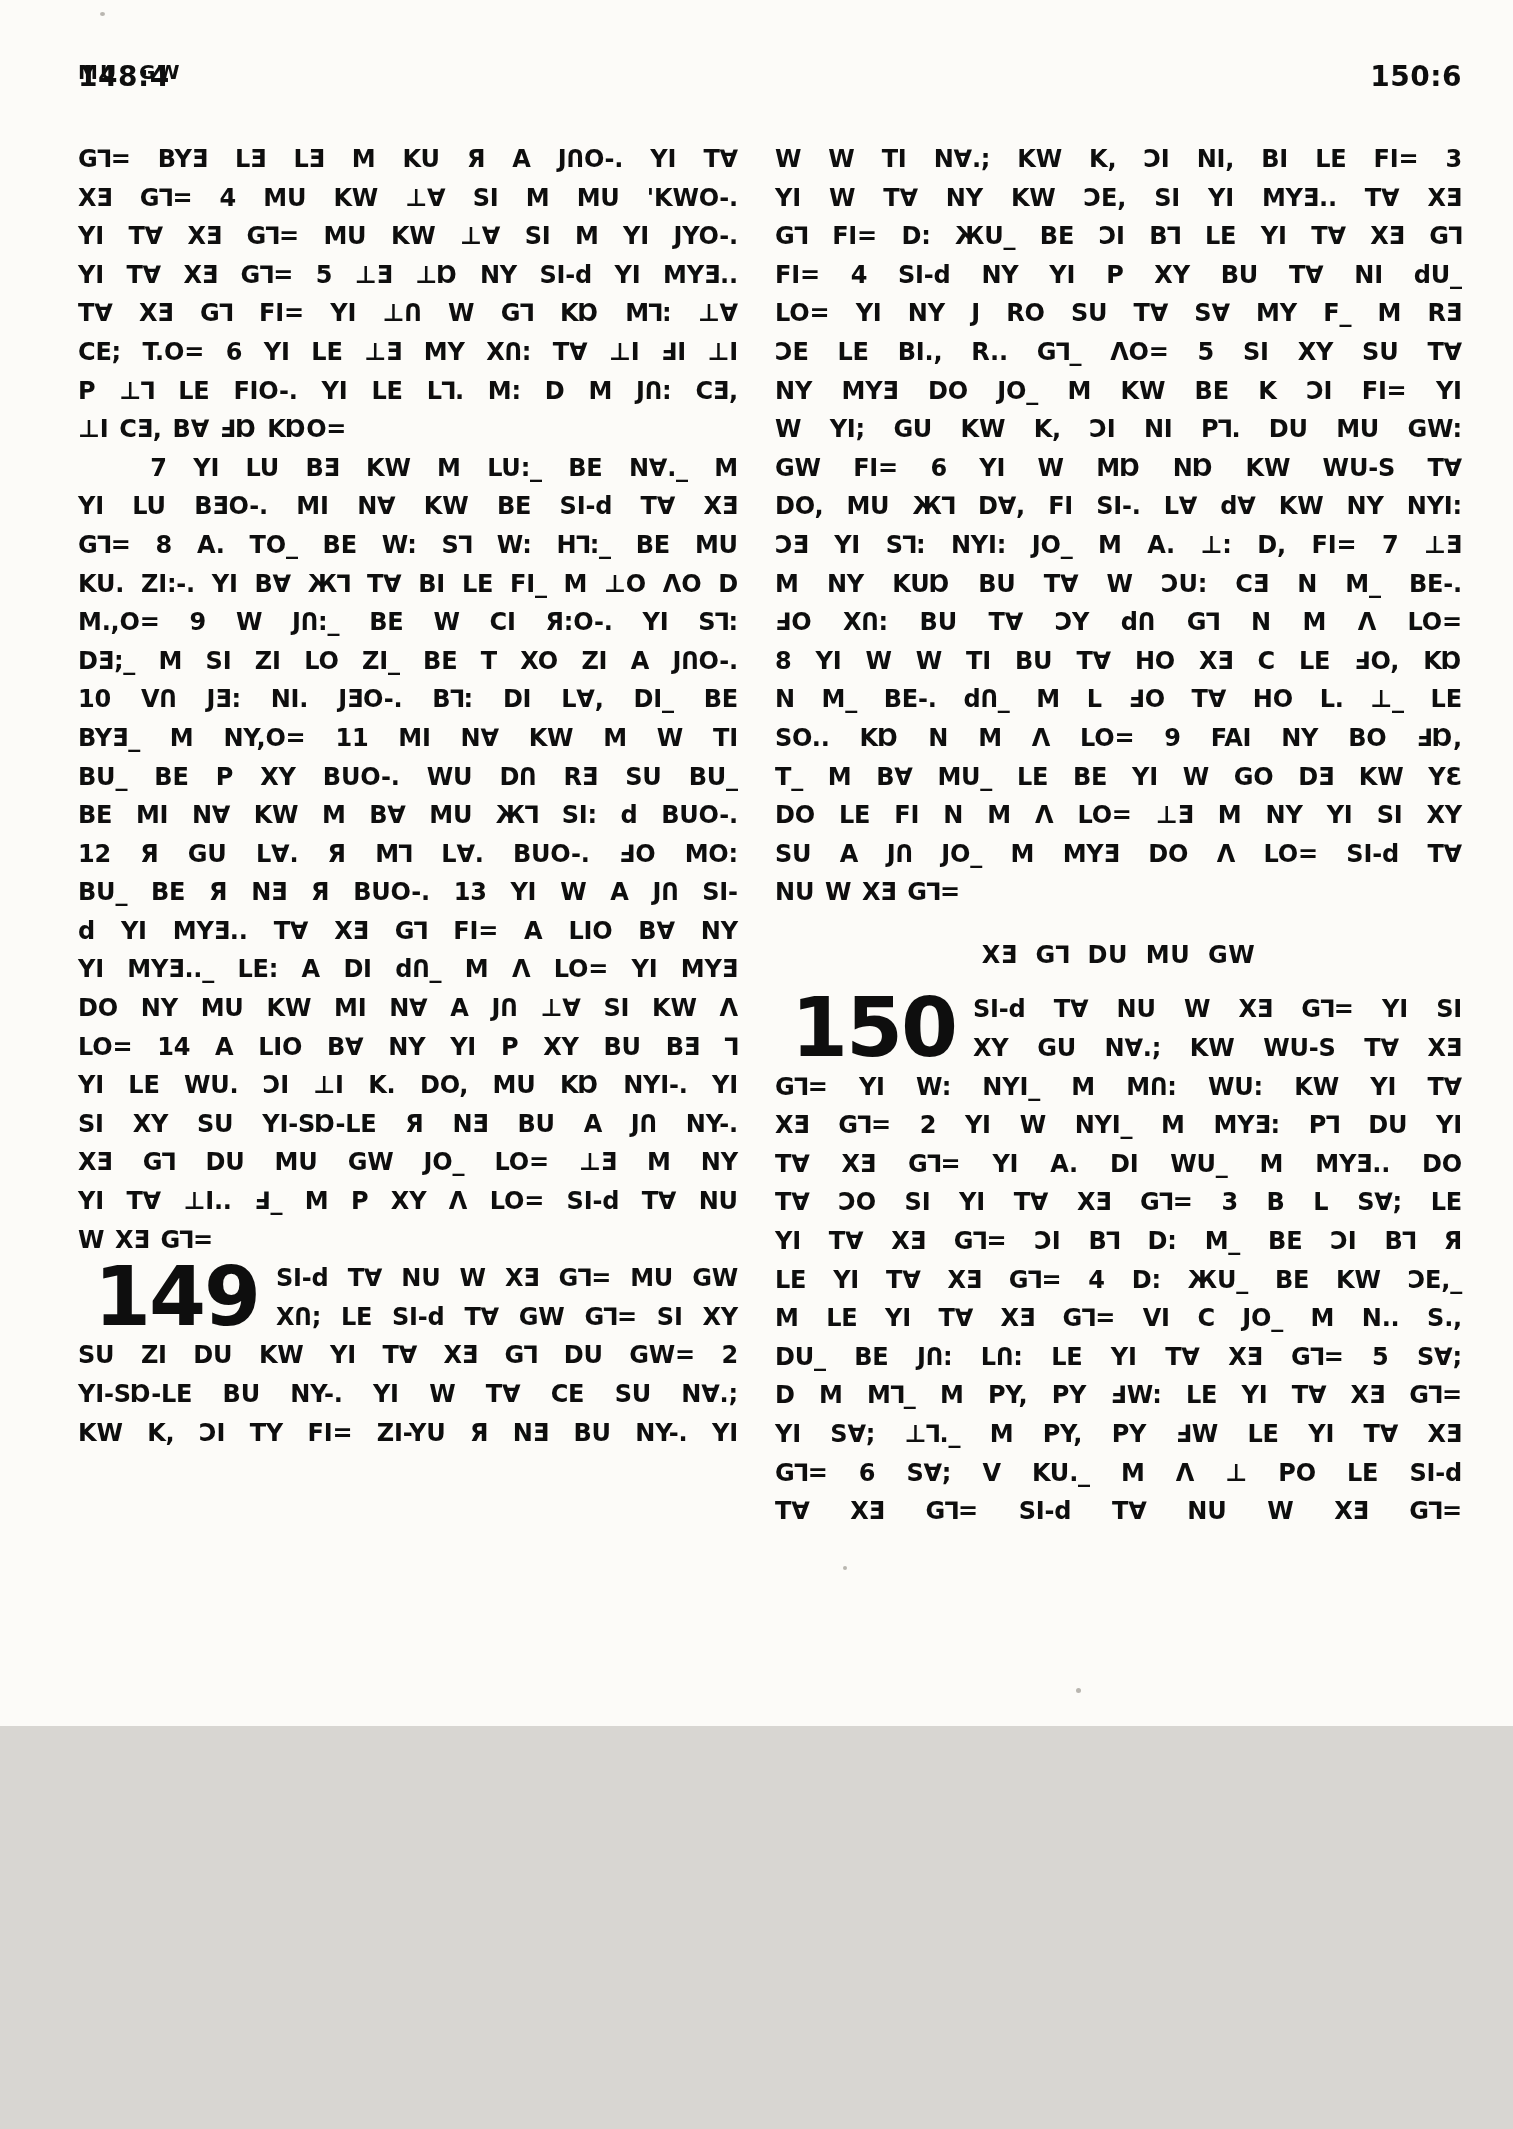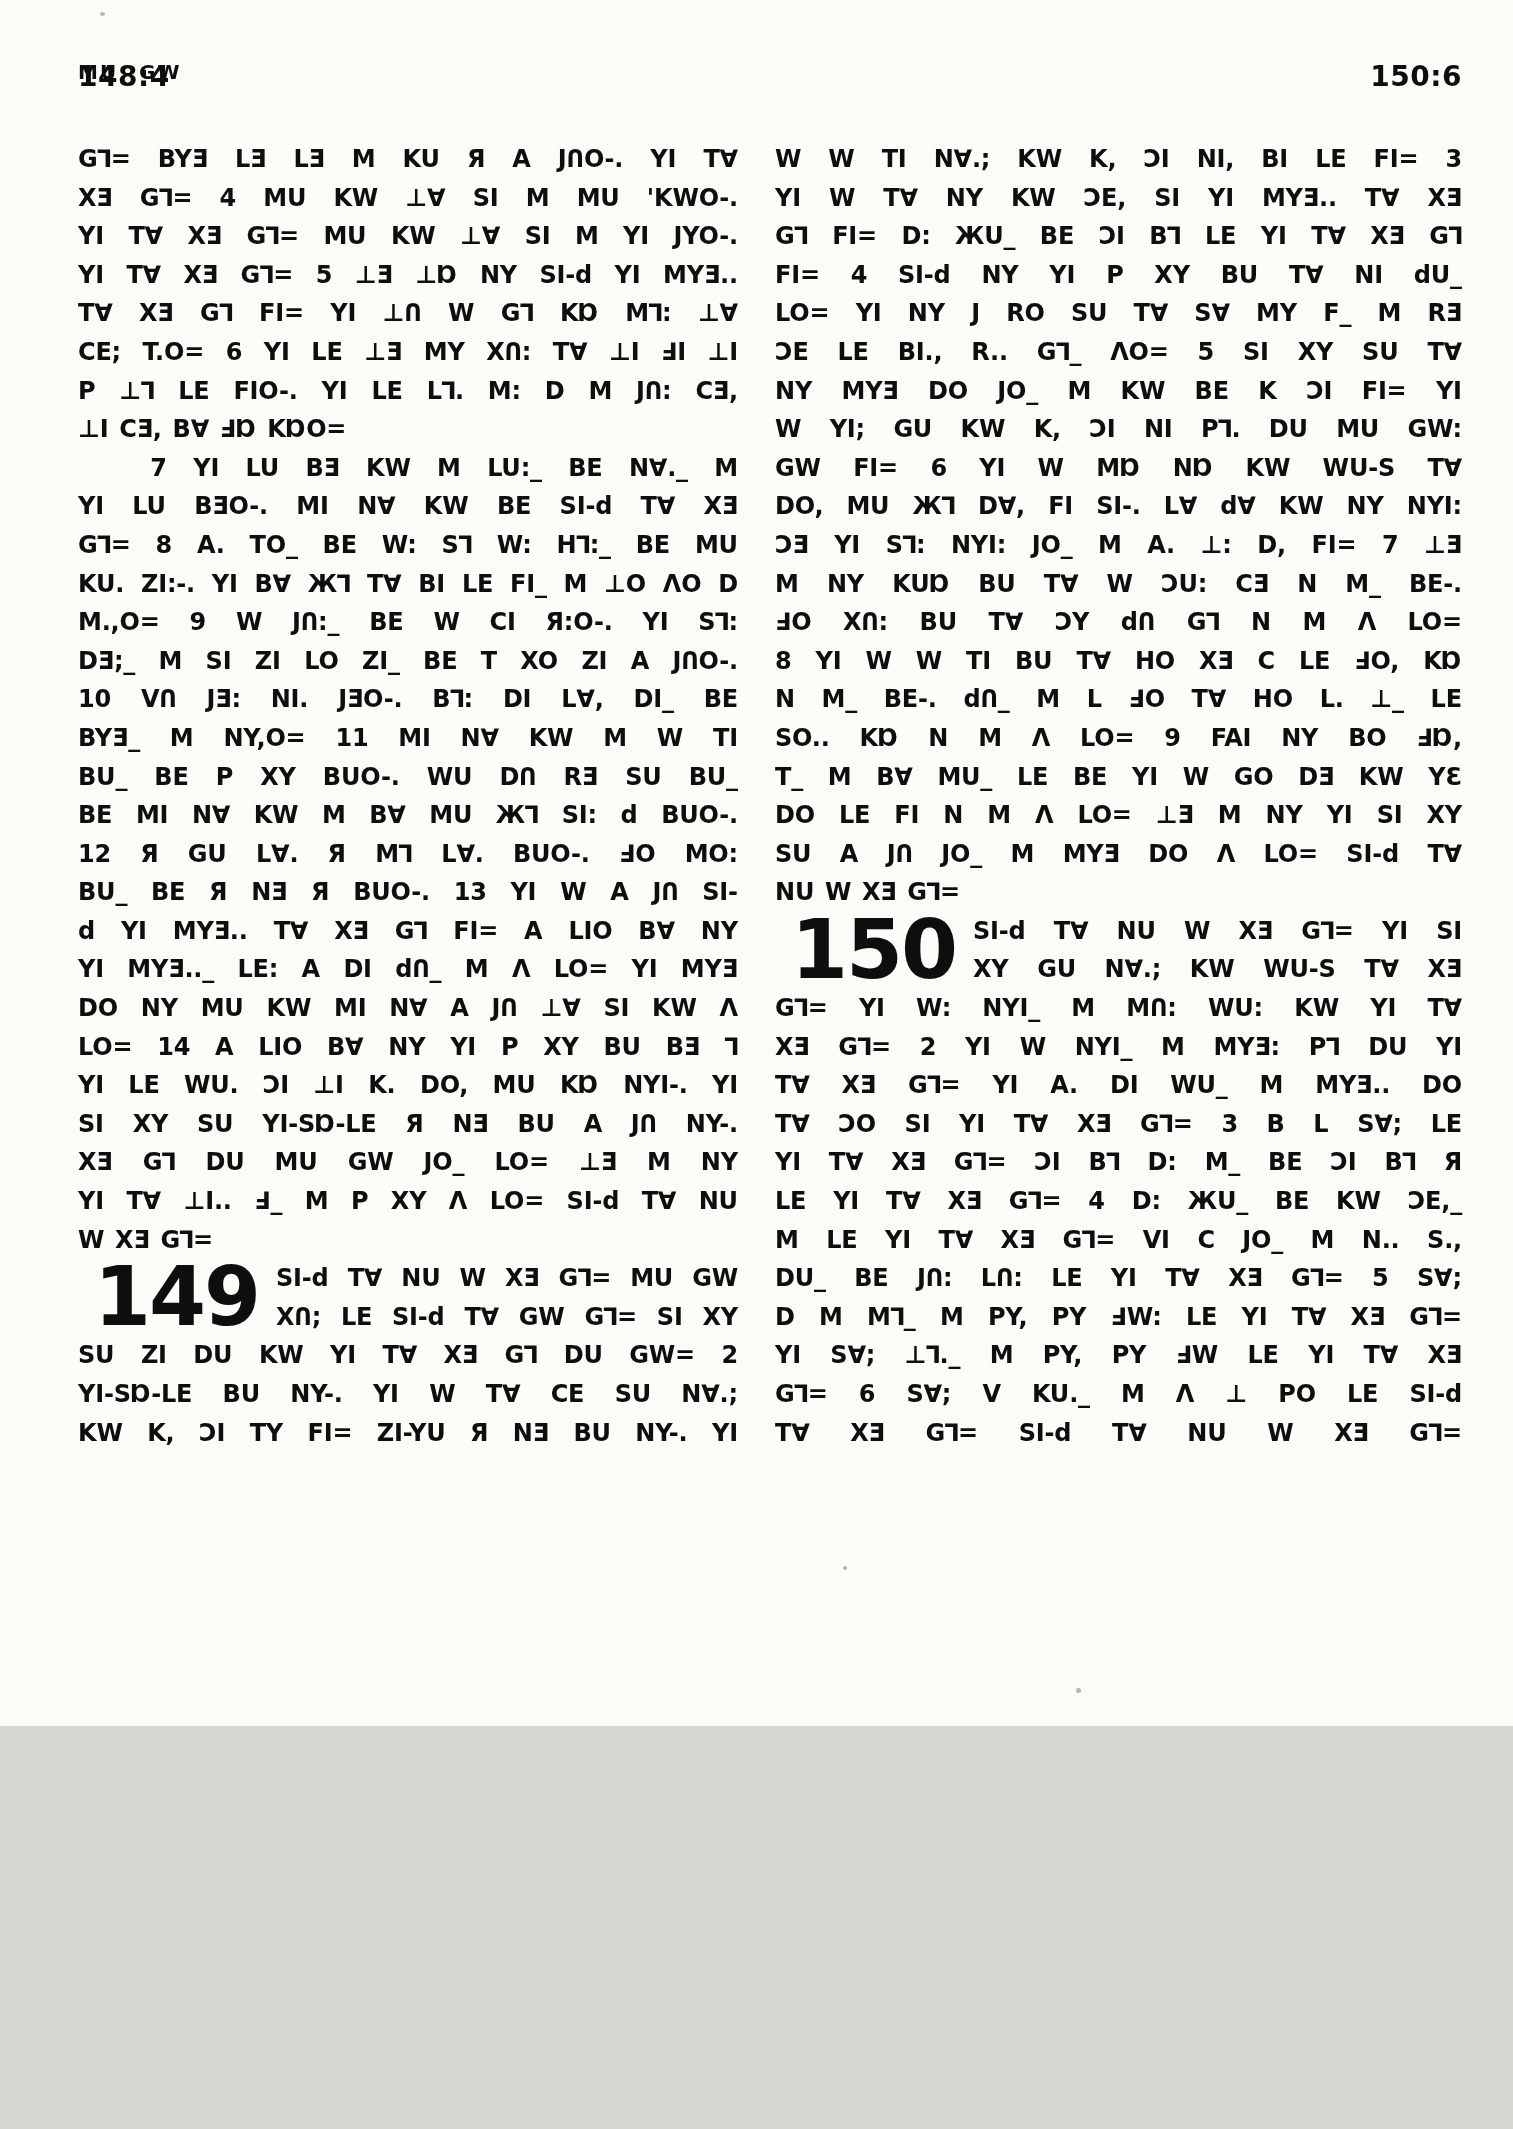--- a/index.html
+++ b/index.html
@@ -766,20 +766,21 @@
               <span>T∀</span>
             </div>
             <div class="line e">
               <span>NU</span>
               <span>W</span>
               <span>XƎ</span>
               <span>G⅂=</span>
             </div>
           </div>
 
+        <div class="psalm-heading">XƎ G⅂ DU MU GW</div>
 
         <div class="chapter">
           <div class="num">150</div>
           <div class="intro" id="c150i">
               <div class="line j">
                 <span>SI-d</span>
                 <span>T∀</span>
                 <span>NU</span>
                 <span>W</span>
                 <span>XƎ</span>

